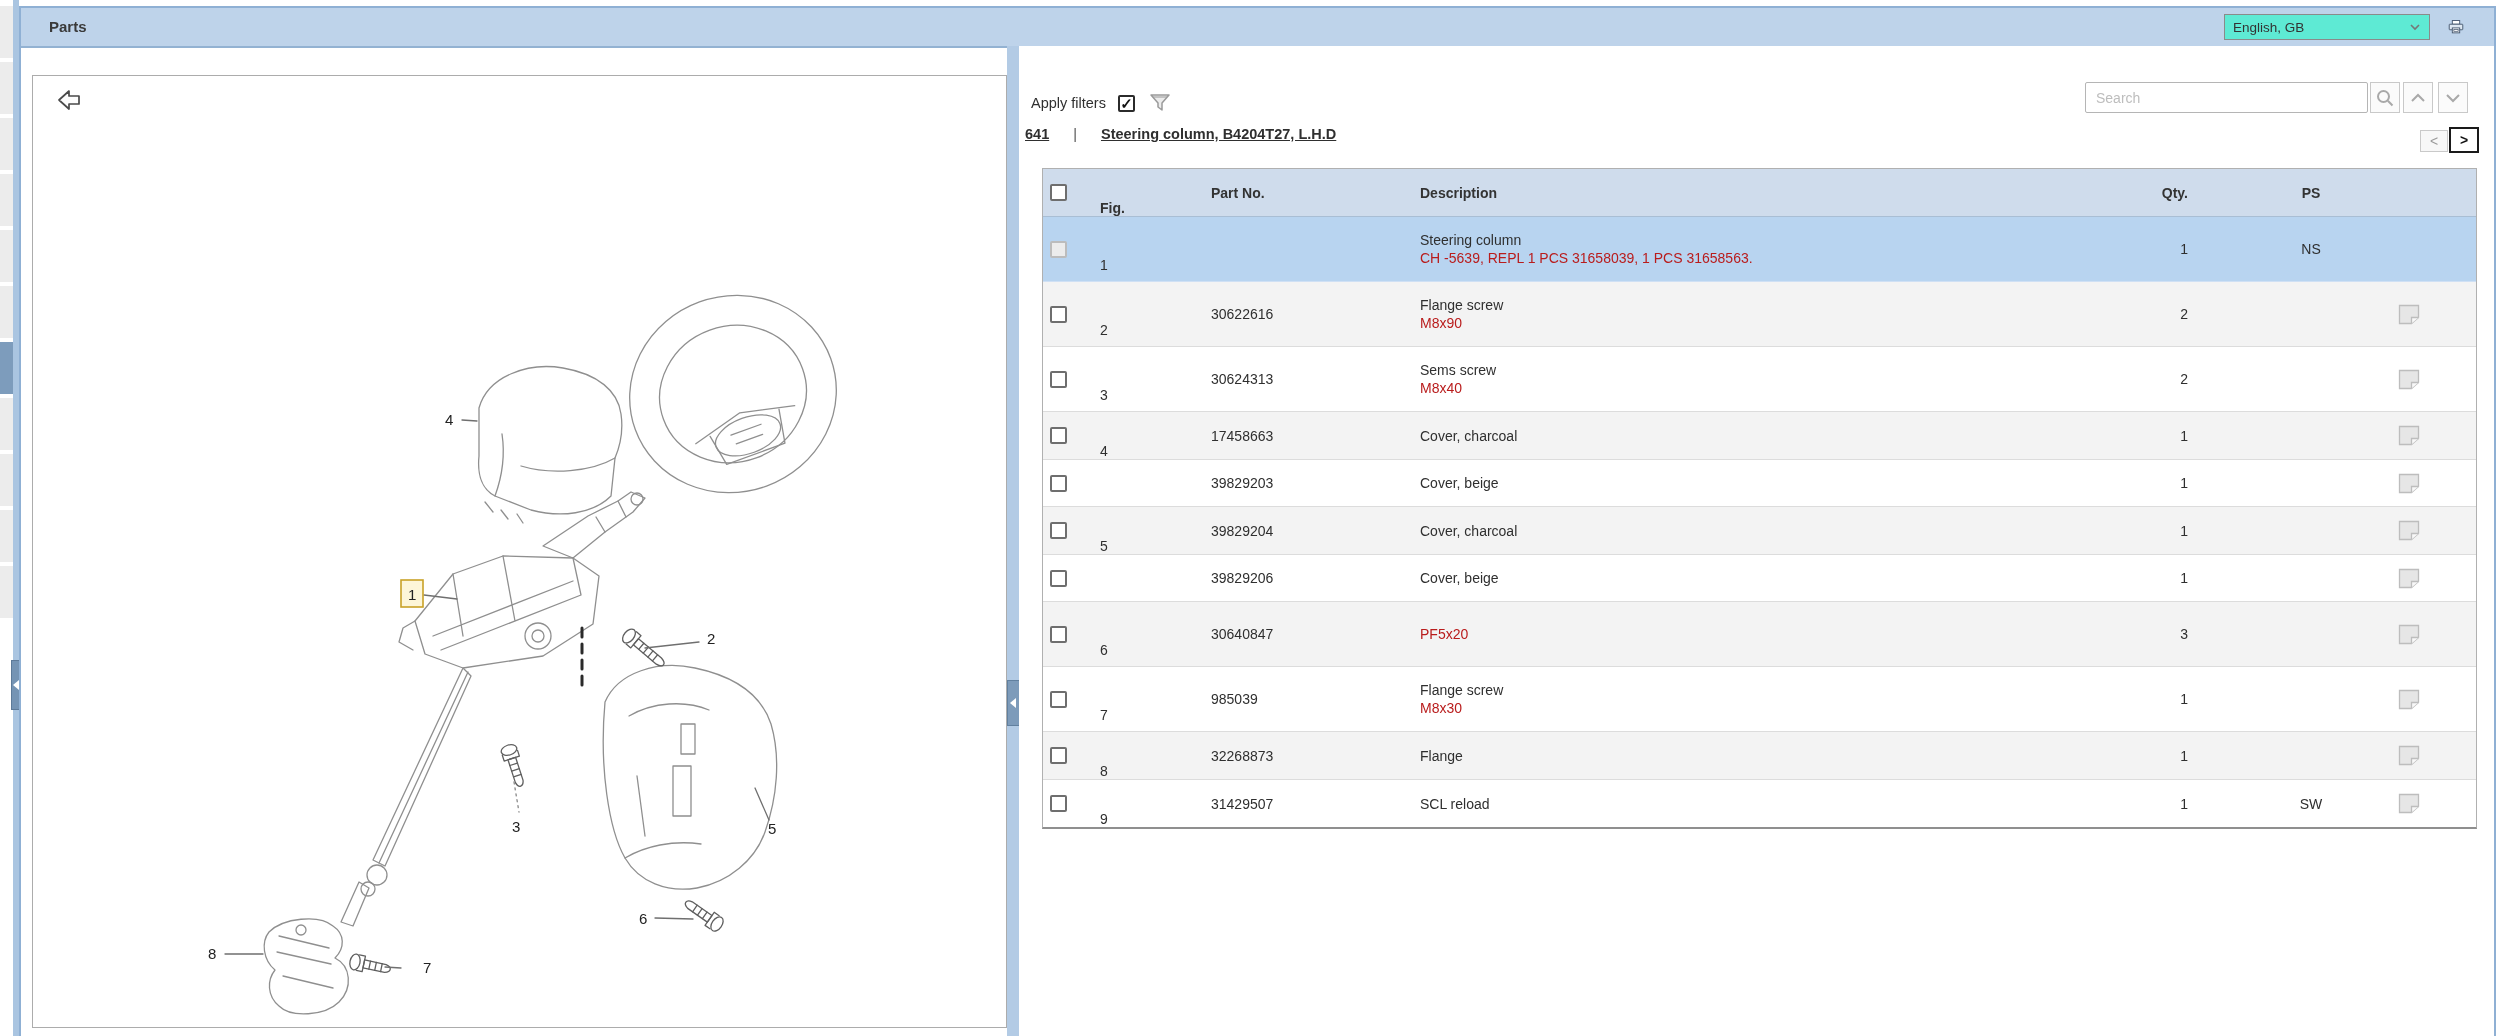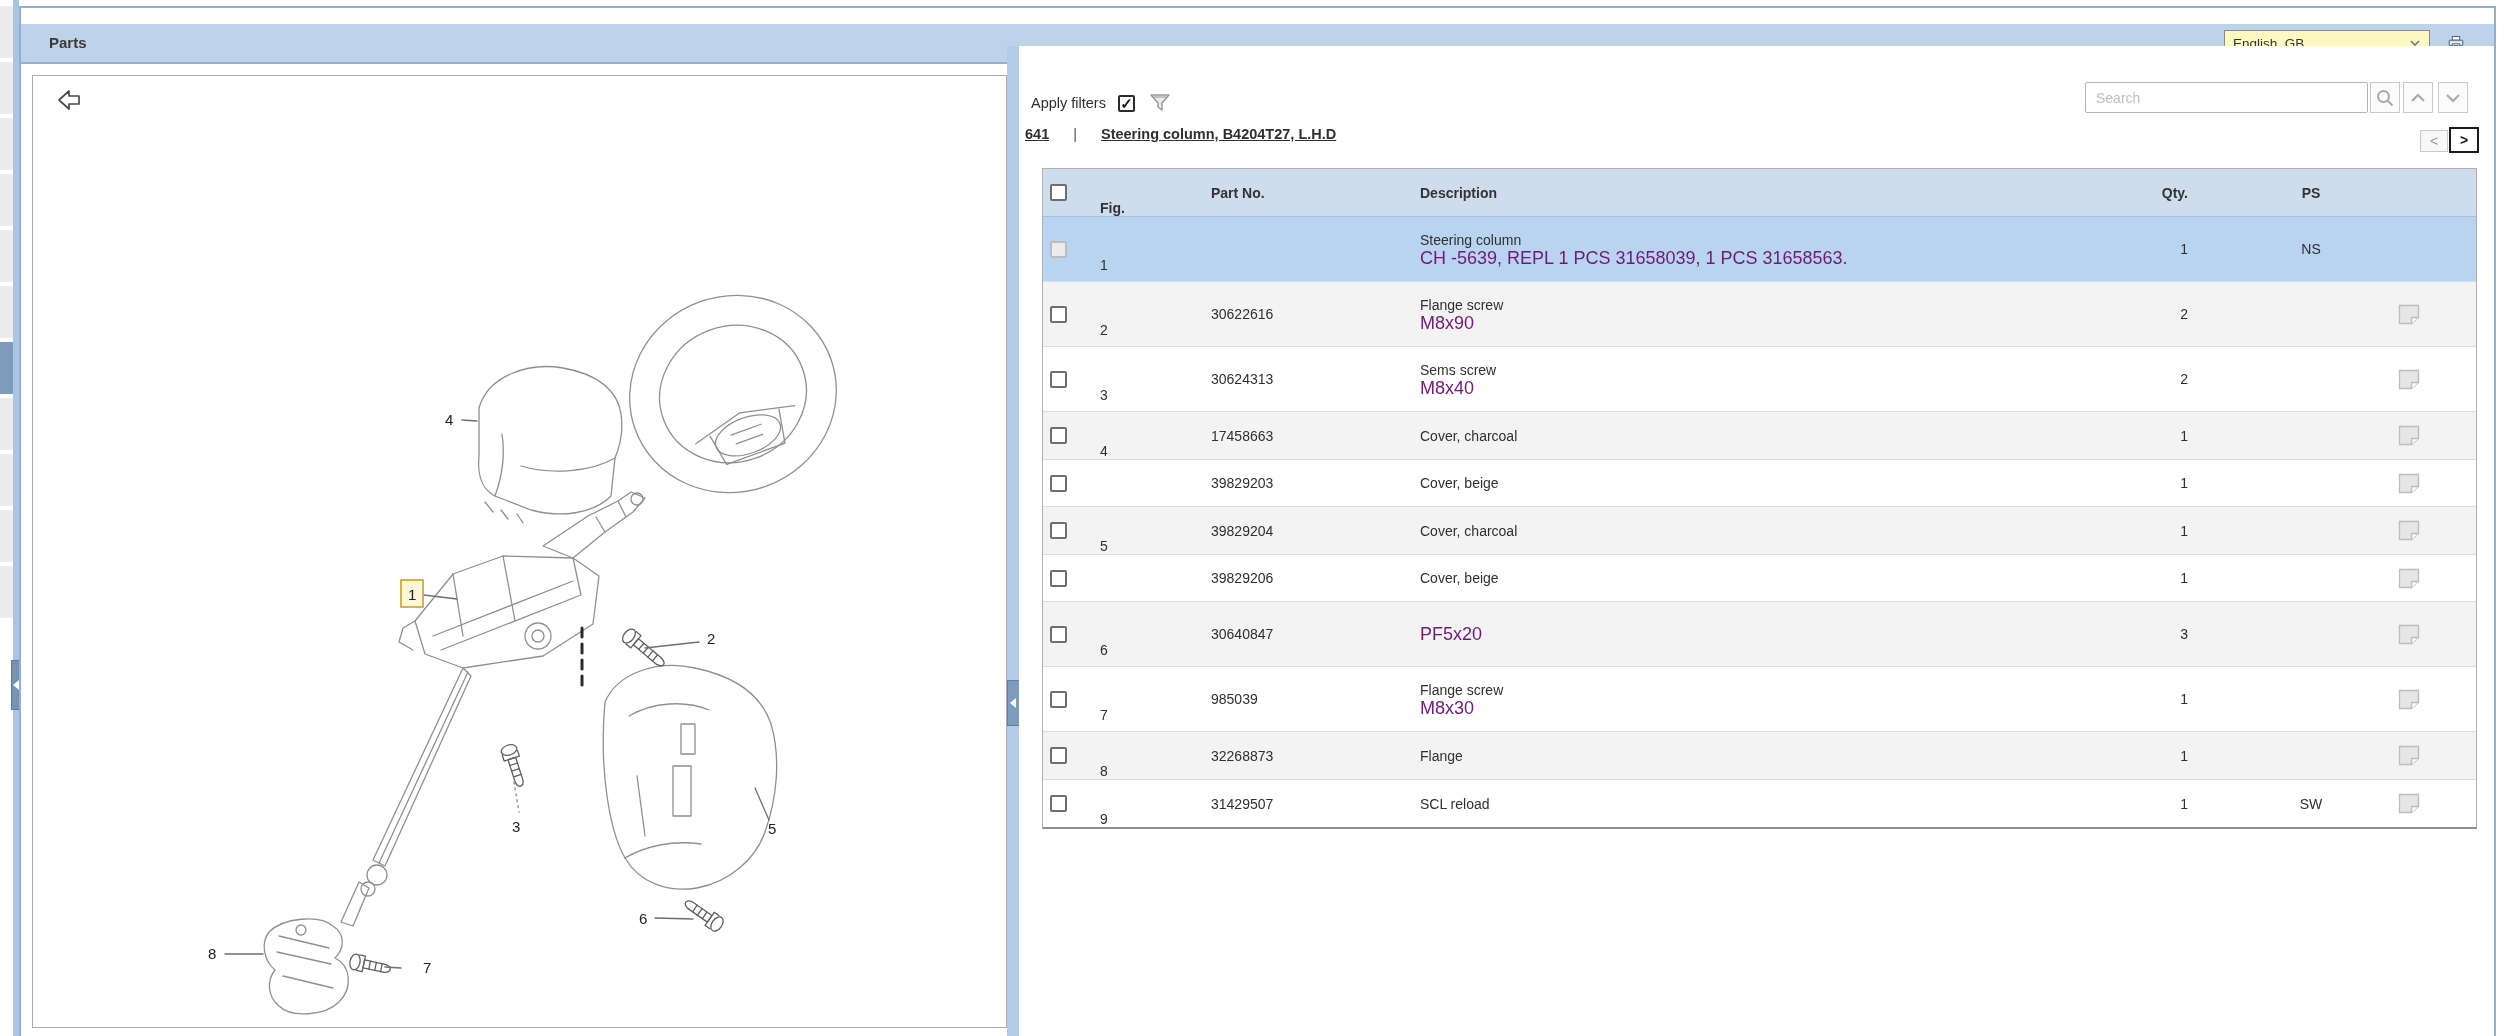--- a/index.html
+++ b/index.html
@@ -10,23 +10,23 @@
   .side-rail{position:absolute;left:0;top:0;width:13px;height:100%;background:#fff;}
   .rail-item{width:13px;height:52px;margin-bottom:4px;background:#ececec;}
   .rail-item.active{background:#7d9cbc;}
   .rail-border{position:absolute;left:13px;top:0;width:6px;height:100%;background:#aac5e1;}
   .rail-handle{position:absolute;left:11px;top:660px;width:10px;height:48px;background:#7594b4;border:1px solid #5d7a99;}
   .rail-handle .tri{position:absolute;left:1px;top:19px;width:0;height:0;border-top:5px solid transparent;border-bottom:5px solid transparent;border-right:6px solid #ffffff;}
 
   
   .app-window{position:absolute;left:19px;top:6px;width:2473px;height:1028px;border:2px solid #8fb0d4;background:#fff;box-sizing:content-box;}
 
-  .titlebar{position:absolute;left:0;top:16px;width:100%;height:38px;background:#bed3ea;border-bottom:2px solid #93b2d2;}
+  .titlebar{position:absolute;left:0;top:0;width:100%;height:38px;background:#bed3ea;border-bottom:2px solid #93b2d2;}
   .titlebar .title{position:absolute;left:28px;top:0;line-height:38px;font-size:15px;font-weight:bold;color:#3a3a3a;}
-  .lang-select{position:absolute;right:64px;top:6px;width:206px;height:26px;background:#fef9c3;border:1px solid #8a8a8a;box-sizing:border-box;display:flex;align-items:center;justify-content:space-between;padding:0 8px;font-size:13.5px;color:#333;cursor:default;}
+  .lang-select{position:absolute;right:64px;top:6px;width:206px;height:26px;background:#5eead4;border:1px solid #8a8a8a;box-sizing:border-box;display:flex;align-items:center;justify-content:space-between;padding:0 8px;font-size:13.5px;color:#333;cursor:default;}
   .print-btn{position:absolute;right:24px;top:5px;width:28px;height:27px;display:flex;align-items:center;justify-content:center;}
 
   
   .diagram-panel{position:absolute;left:11px;top:67px;width:975px;height:953px;border:1px solid #acacac;background:#fff;box-sizing:border-box;}
   .back-btn{position:absolute;left:22px;top:12px;width:32px;height:28px;}
   .diagram-svg{position:absolute;left:0;top:0;width:973px;height:951px;}
   .callout{font-size:15px;fill:#222;}
 
   
   .splitter{position:absolute;left:986px;top:38px;bottom:0;width:12px;background:#b3cbe5;}
@@ -56,21 +56,21 @@
   .t-row{display:grid;grid-template-columns:50px 110px 210px 603px 180px 190px 90px;align-items:center;min-height:46px;border-bottom:1px solid #dcdcdc;background:#fff;font-size:14px;}
   .t-row:last-child{border-bottom:none;}
   .t-row.tall{min-height:64px;}
   .t-row.alt{background:#f3f3f3;}
   .t-row.selected{background:#b8d4f0;border-bottom-color:#cfe0f4;}
   .t-head{background:#cfdcec;min-height:42px;font-weight:bold;color:#333;border-bottom:1px solid #a9bed4;}
   .c-check{padding-left:7px;}
   .c-fig{padding-left:7px;margin-top:31px;}
   .c-part{padding-left:8px;}
   .c-desc{padding-left:7px;line-height:18px;}
-  .c-desc .sub{color:#701a75;font-size:18px;}
+  .c-desc .sub{color:#b91c1c;font-size:14px;}
   .c-qty{text-align:right;padding-right:8px;}
   .c-ps{text-align:center;padding-left:40px;}
   .c-note{padding-left:12px;}
   .note-svg{display:block;}
 </style>
 </head>
 <body>
 
 <div class="stage">
 

